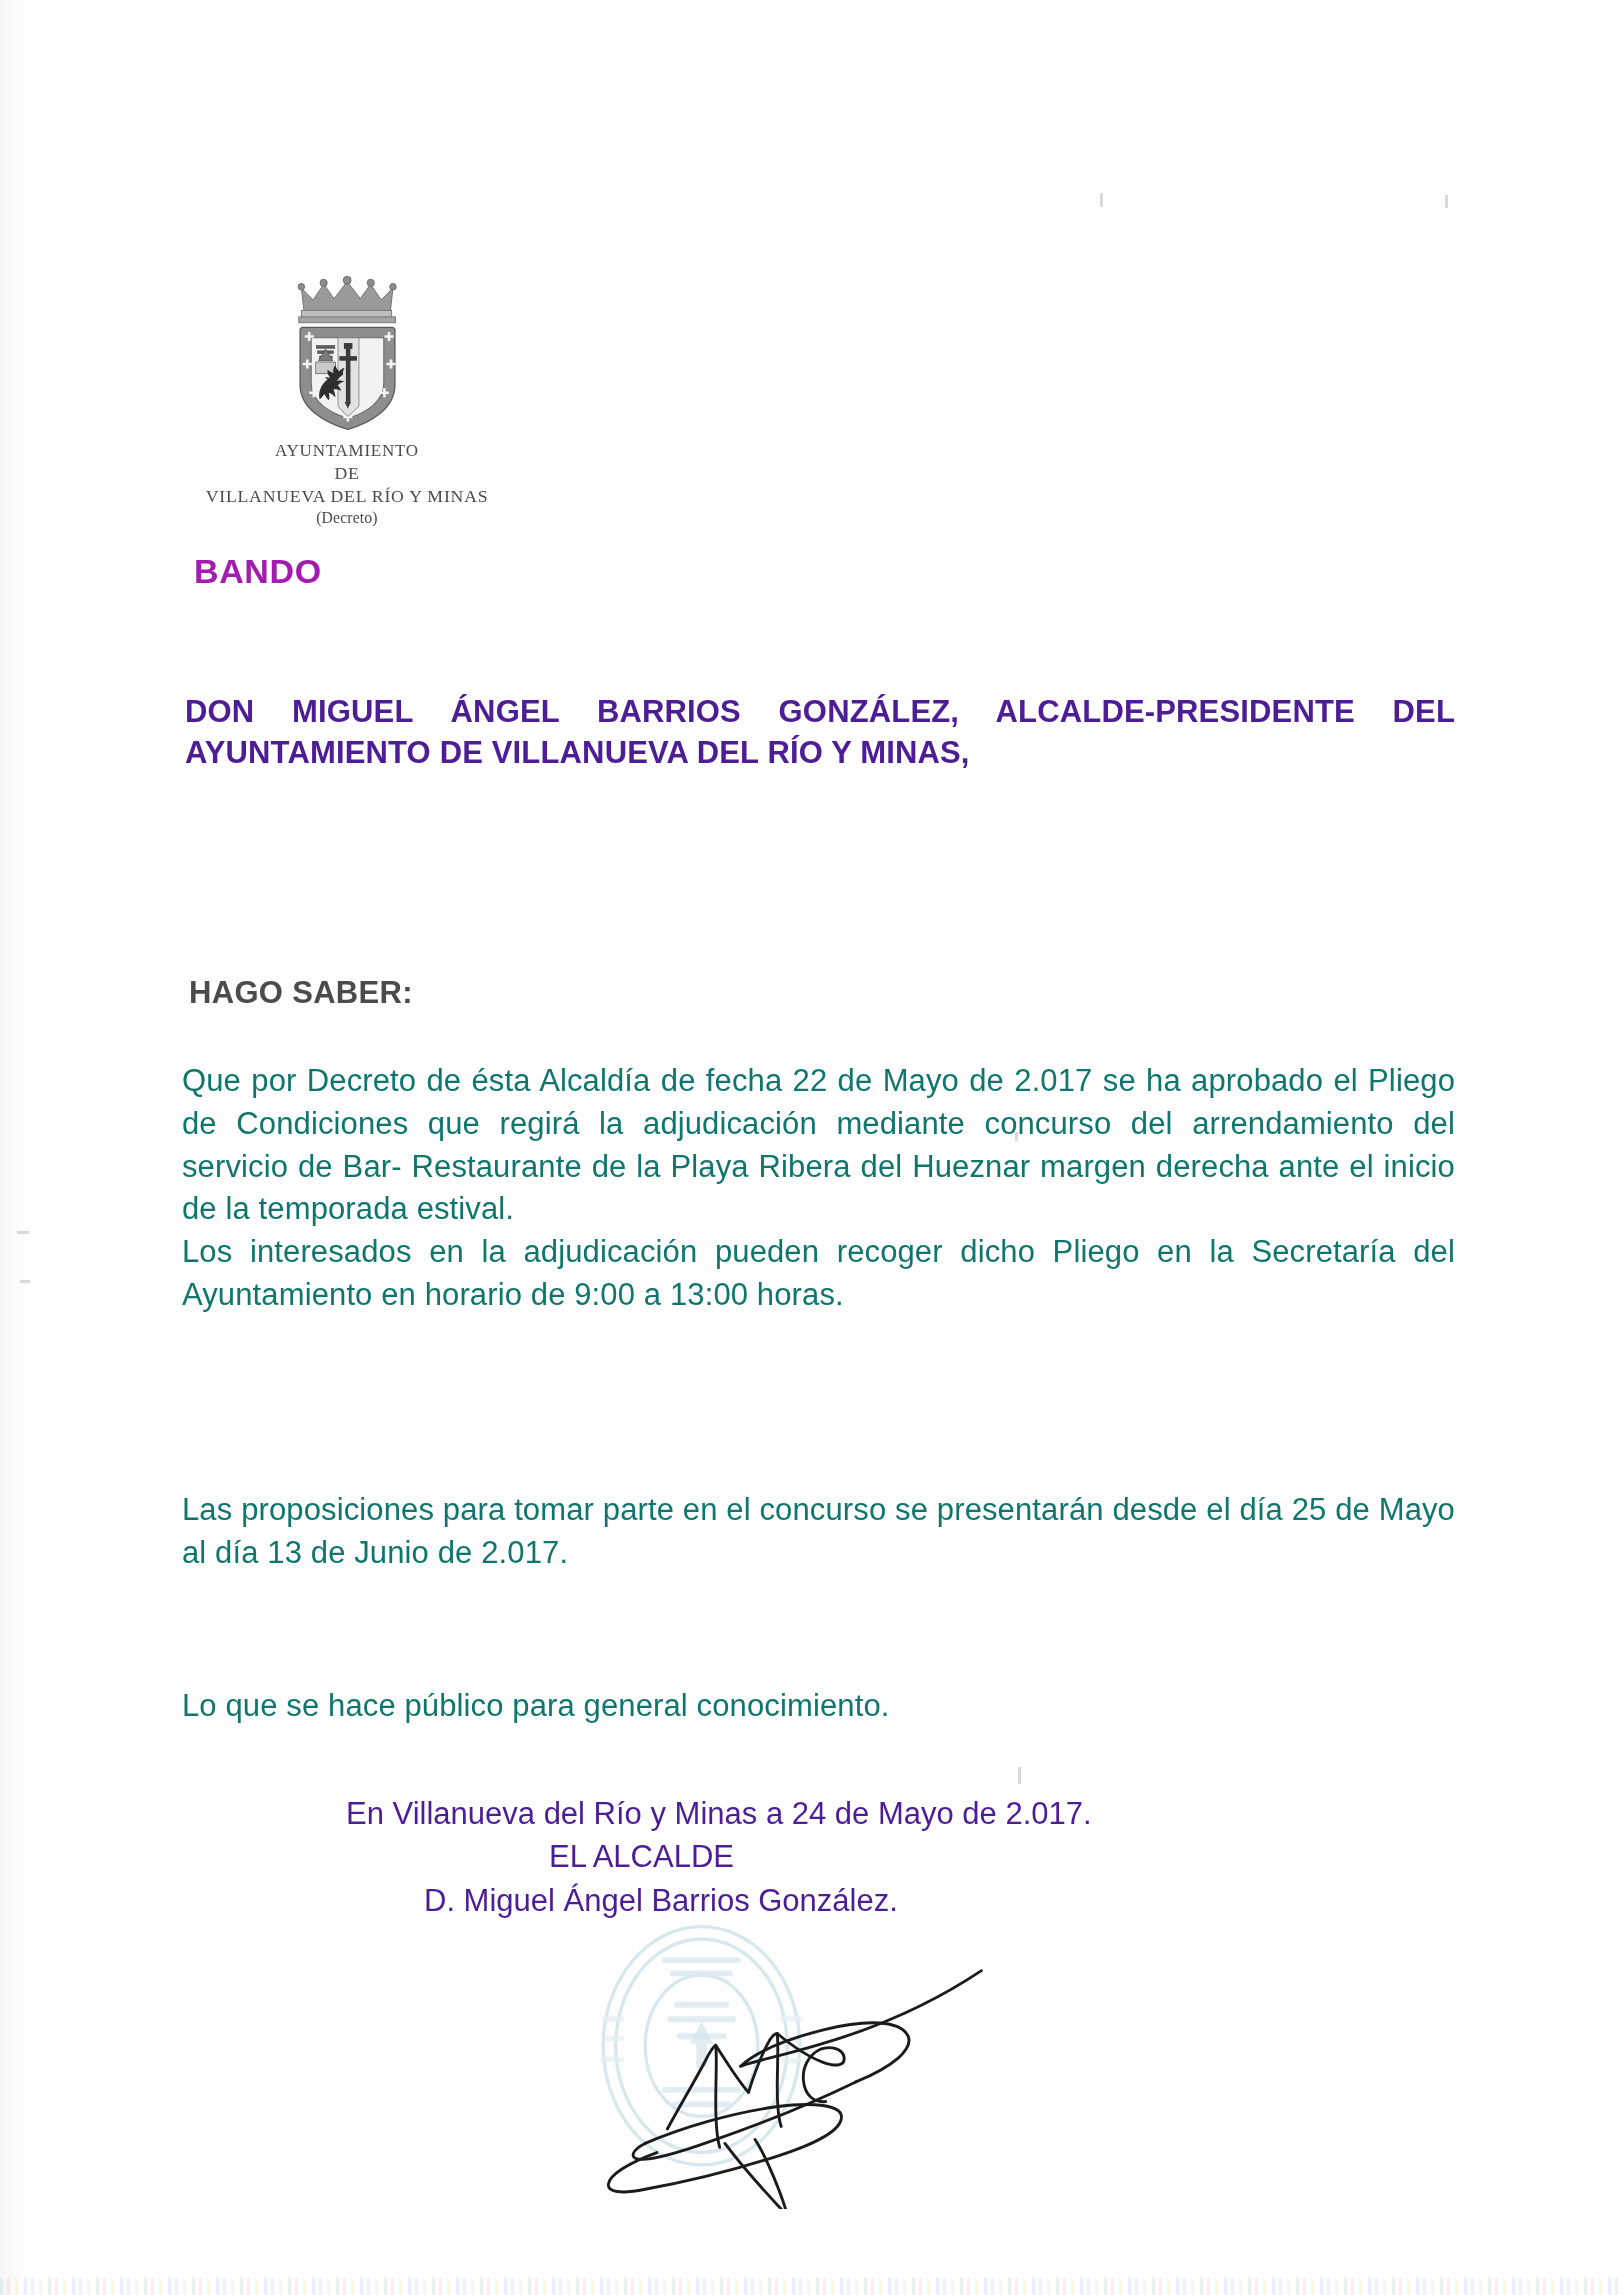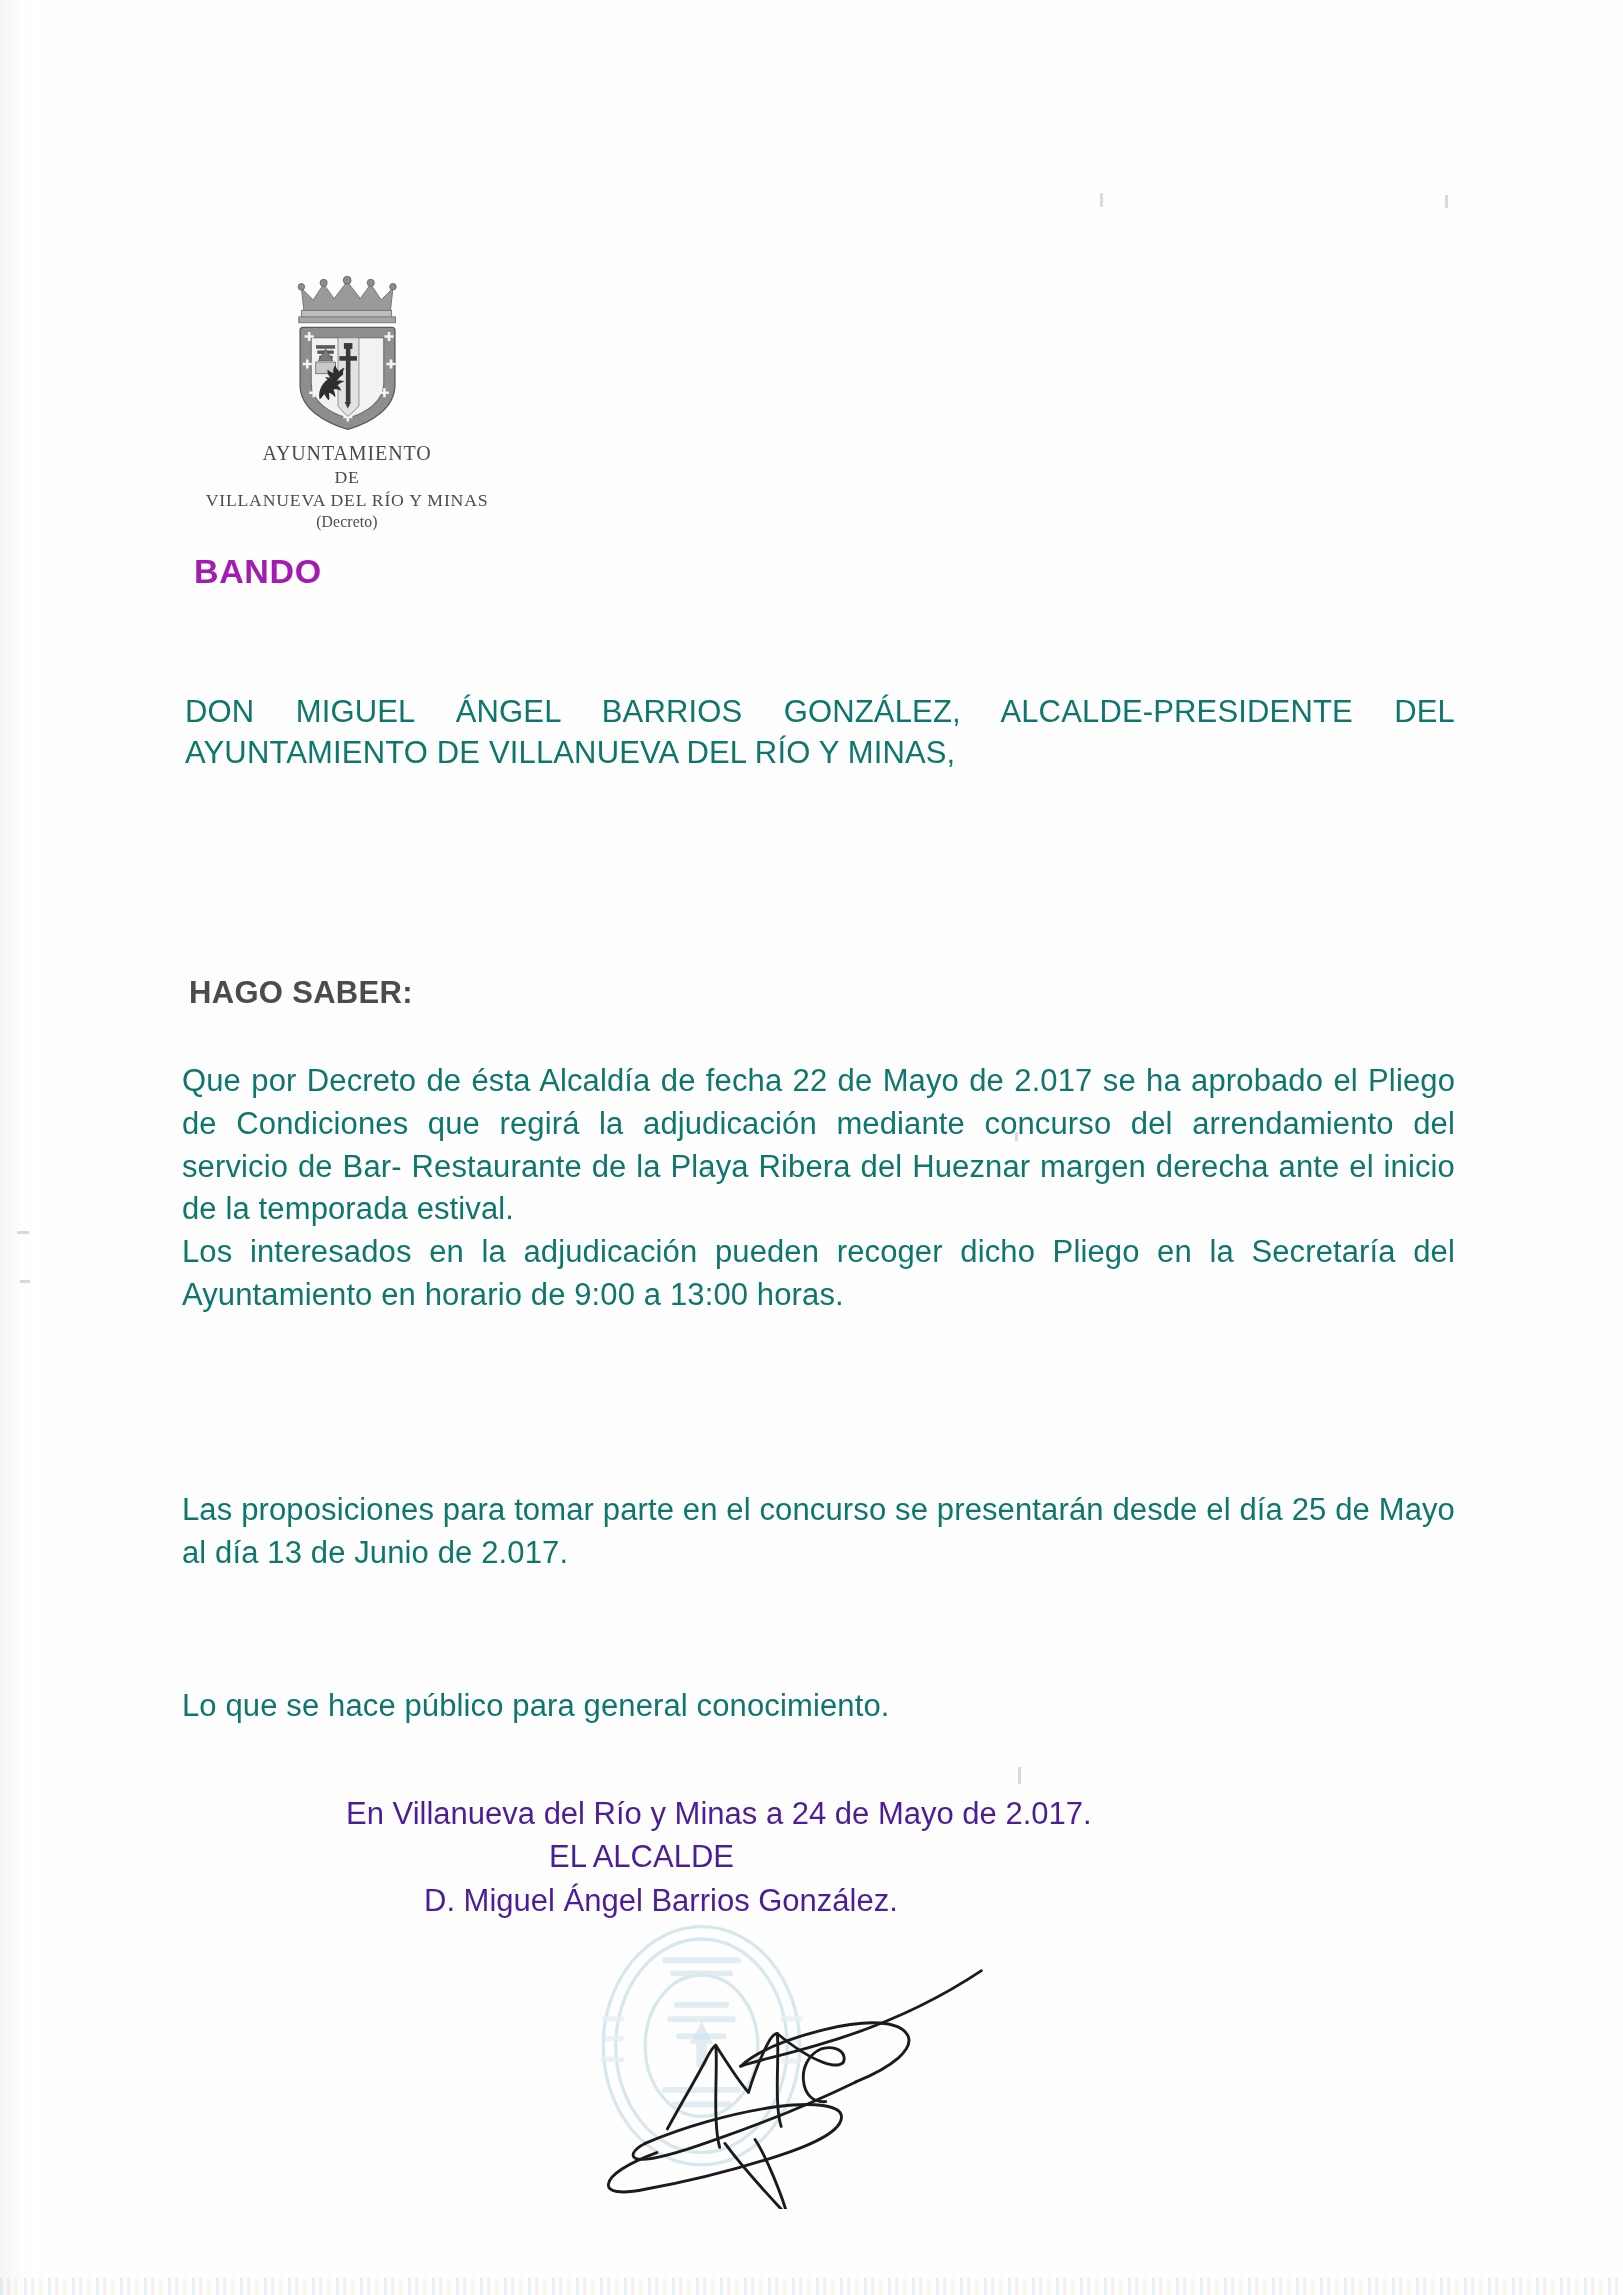--- a/index.html
+++ b/index.html
@@ -63,21 +63,21 @@
     margin: 0 auto 7.9px auto;
     display: block;
   }
   .letterhead-line {
     font-family: "Liberation Serif", serif;
     color: #4a4a50;
     letter-spacing: .045em;
     line-height: 1.30;
     white-space: nowrap;
   }
-  .lh-1 { font-size: 20px; }
+  .lh-1 { font-size: 17px; }
   .lh-2 { font-size: 17.7px; }
   .lh-3 { font-size: 17.7px; }
   .lh-4 { font-size: 15.7px; letter-spacing: .01em; }
 
   
   .doc-title {
     position: absolute;
     left: 194px;
     top: 552px;
     font-size: 34px;
@@ -85,26 +85,26 @@
     letter-spacing: .018em;
     color: #a21caf;
   }
 
   .heading-block {
     position: absolute;
     left: 185px;
     top: 691px;
     width: 1270px;
     font-size: 31px;
-    font-weight: normal;
+    font-weight: bold;
     line-height: 1.33;
     letter-spacing: .005em;
     text-align: justify;
     text-align-last: left;
-    color: #0f766e;
+    color: #4c1d95;
     text-justify: inter-word;
   }
 
   .hago-saber {
     position: absolute;
     left: 189px;
     top: 975px;
     font-size: 31px;
     font-weight: bold;
     letter-spacing: .01em;

